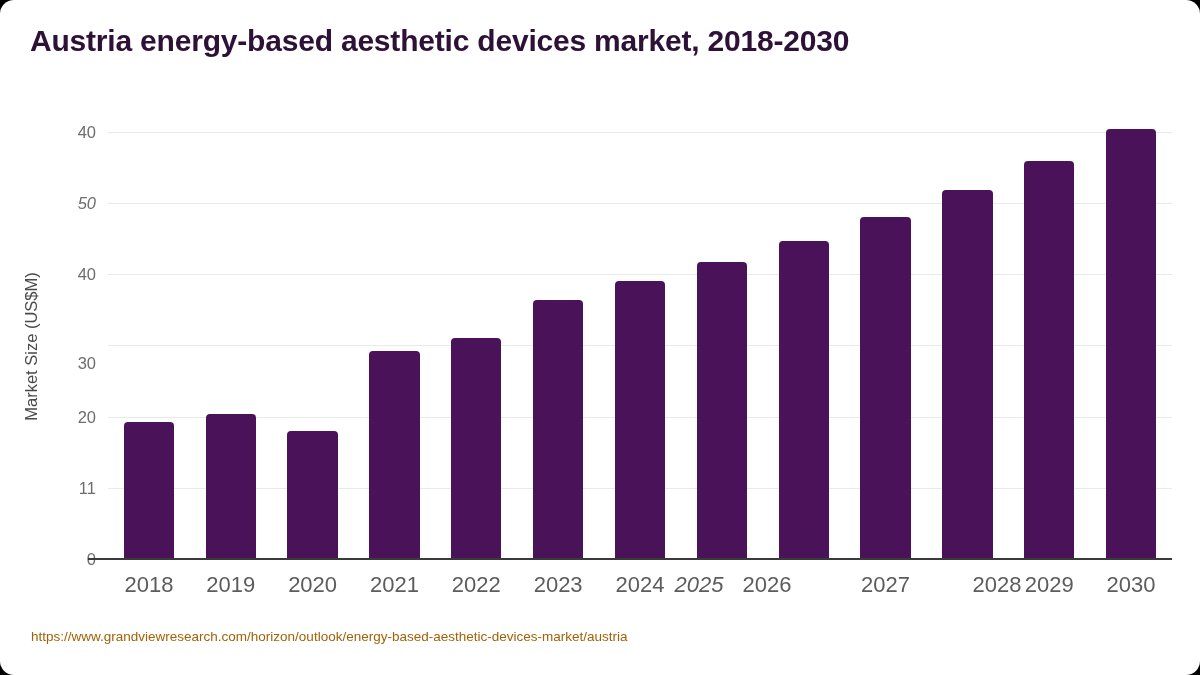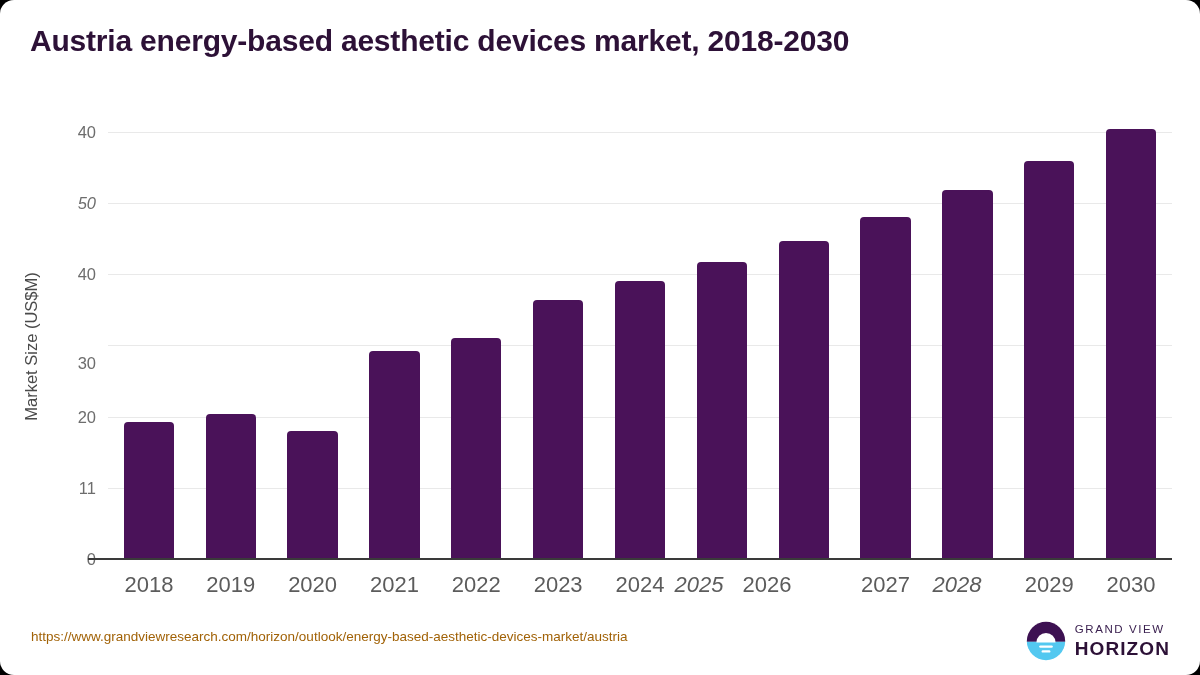--- a/index.html
+++ b/index.html
@@ -195,47 +195,27 @@
       <div class="bar" title="2027: 48.1" style="left: 752.371px; width: 50.3354px; height: 342.472px; background: rgb(74, 18, 89);"></div>
       <div class="bar" title="2028: 51.8" style="left: 834.217px; width: 50.3354px; height: 368.816px; background: rgb(74, 18, 89);"></div>
       <div class="bar" title="2029: 55.9" style="left: 916.063px; width: 50.3354px; height: 398.008px; background: rgb(74, 18, 89);"></div>
       <div class="bar" title="2030: 60.4" style="left: 997.909px; width: 50.3354px; height: 430.048px; background: rgb(74, 18, 89);"></div>
     </div>
 
   <div id="axis-baseline"></div>
 
   <div id="source-url">https://www.grandviewresearch.com/horizon/outlook/energy-based-aesthetic-devices-market/austria</div>
 
-  <div id="logo">
-    <svg id="logo-mark" viewBox="0 0 100 100">
-      <defs>
-        <clipPath id="circ">
-            <circle cx="50" cy="50" r="48"></circle>
-          </clipPath>
-      </defs>
-      <g clip-path="url(#circ)">
-        <rect x="0" y="0" width="100" height="52" fill="#3d1152"></rect>
-        <rect x="0" y="52" width="100" height="48" fill="#53c8f0"></rect>
-        <path d="M 26 54 A 24 24 0 0 1 74 54 Z" fill="#ffffff"></path>
-        <rect x="33" y="61" width="34" height="6" rx="3" fill="#ffffff"></rect>
-        <rect x="39" y="73" width="22" height="6" rx="3" fill="#ffffff"></rect>
-      </g>
-    </svg>
-    <div id="logo-text">
-      <div id="logo-line1">GRAND VIEW</div>
-      <div id="logo-line2">HORIZON</div>
-    </div>
-  </div>
 
 <div class="xtick-label" style="left: 148.923px;">2018</div>
     <div class="xtick-label" style="left: 230.769px;">2019</div>
     <div class="xtick-label" style="left: 312.615px;">2020</div>
     <div class="xtick-label" style="left: 394.462px;">2021</div>
     <div class="xtick-label" style="left: 476.308px;">2022</div>
     <div class="xtick-label" style="left: 558.154px;">2023</div>
     <div class="xtick-label" style="left: 640px;">2024</div>
     <div class="xtick-label" style="left: 699px; font-style: italic;">2025</div>
     <div class="xtick-label" style="left: 767px;">2026</div>
     <div class="xtick-label" style="left: 885.538px;">2027</div>
-    <div class="xtick-label" style="left: 957px; font-style: italic;">2028</div>
+    <div class="xtick-label" style="left: 997px;">2028</div>
     <div class="xtick-label" style="left: 1049.23px;">2029</div>
     <div class="xtick-label" style="left: 1131.08px;">2030</div>
   </div>
 
 </body></html>

